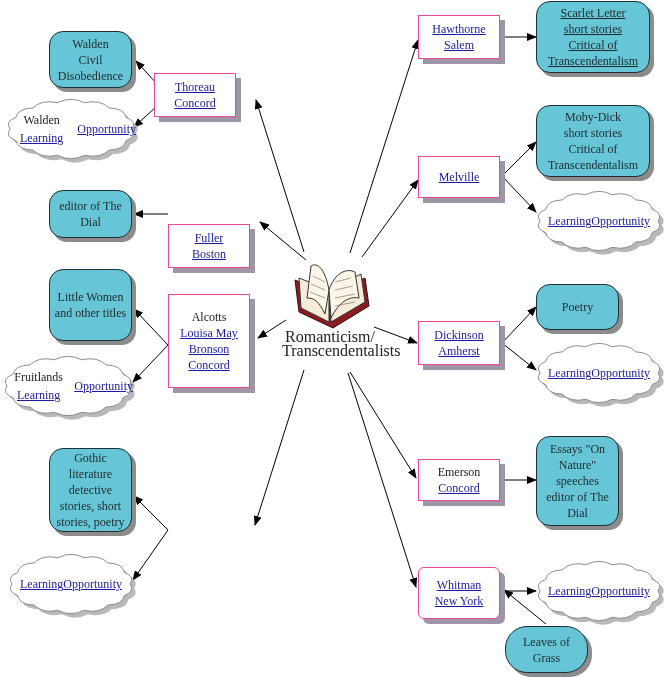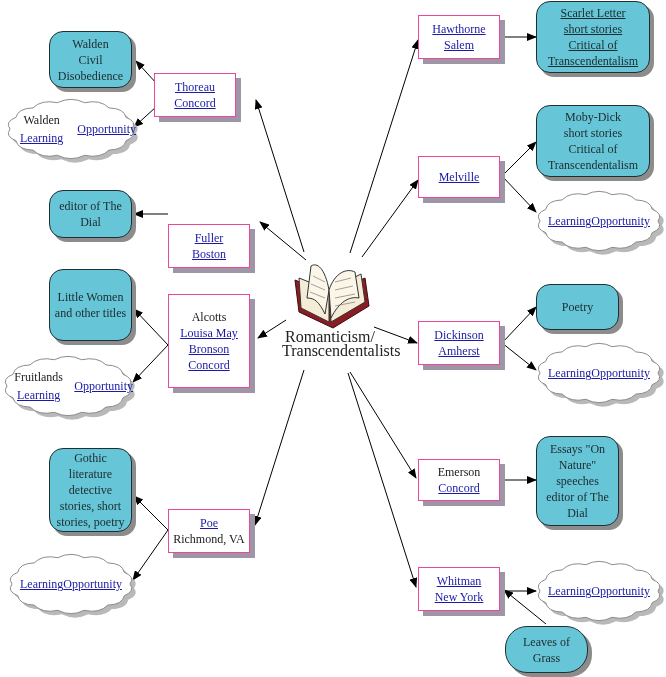--- a/index.html
+++ b/index.html
@@ -82,40 +82,36 @@
   <div class="node person" style="left:168px;top:192px;width:82px;height:44px;margin-top:32px;">
       <a class="line lnk">Fuller</a>
       <a class="line lnk">Boston</a>
     </div>
   <div class="node person" style="left:168px;top:294px;width:82px;height:94px;">
       <span class="line">Alcotts</span>
       <a class="line lnk">Louisa May</a>
       <a class="line lnk">Bronson</a>
       <a class="line lnk">Concord</a>
     </div>
-  <div class="node person" style="left:168px;top:509px;width:82px;height:44px;">
-      <a class="line lnk">Poe</a>
-      <span class="line">Richmond, VA</span>
-    </div>
   <div class="node person" style="left:418px;top:15px;width:82px;height:44px;">
       <a class="line lnk">Hawthorne</a>
       <a class="line lnk">Salem</a>
     </div>
   <div class="node person" style="left:418px;top:156px;width:82px;height:42px;">
       <a class="line lnk">Melville</a>
     </div>
   <div class="node person" style="left:418px;top:321px;width:82px;height:44px;">
       <a class="line lnk">Dickinson</a>
       <a class="line lnk">Amherst</a>
     </div>
   <div class="node person" style="left:418px;top:459px;width:82px;height:42px;">
       <span class="line">Emerson</span>
       <a class="line lnk">Concord</a>
     </div>
-  <div class="node person" style="left:418px;top:567px;width:82px;height:44px;">
+  <div class="node person" style="left:418px;top:567px;width:82px;height:52px;border-radius:6px;">
       <a class="line lnk">Whitman</a>
       <a class="line lnk">New York</a>
     </div>
 
   <div class="node work" style="left:49px;top:31px;width:83px;height:57px;">
       <span class="line">Walden</span>
       <span class="line">Civil</span>
       <span class="line">Disobedience</span>
     </div>
   <div class="node work" style="left:49px;top:190px;width:83px;height:48px;">

